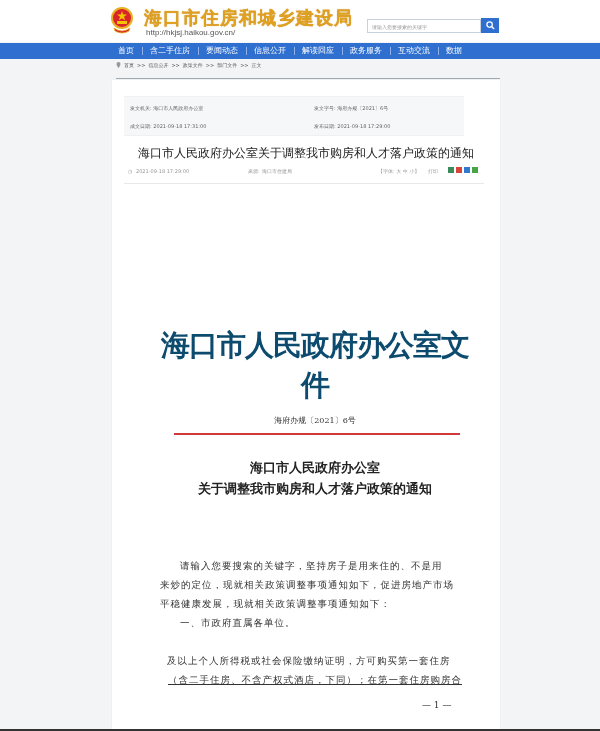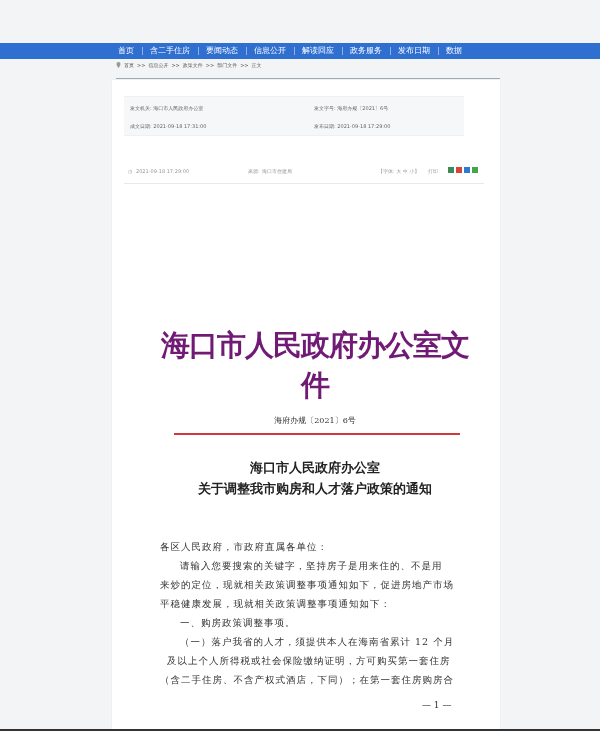--- a/index.html
+++ b/index.html
@@ -18,43 +18,60 @@
   .crumbs { position: absolute; left: 116px; top: 62px; font-size: 5px; color: #555; display: flex; gap: 3px; align-items: center; }
   .content { position: absolute; left: 112px; top: 80px; width: 388px; height: 651px; background: #ffffff; box-shadow: 0 0 2px rgba(0,0,0,0.05); }
   .top-rule { position: absolute; left: 116px; top: 78px; width: 384px; height: 1px; background: #9fa9b1; }
   .meta { position: absolute; left: 124px; top: 96px; width: 340px; height: 40px; background: #f6f7f8; border-top: 1px solid #eef0f2; border-bottom: 1px solid #eef0f2; }
   .meta-cell { position: absolute; font-size: 5px; color: #666; }
   .doc-title { position: absolute; left: 112px; top: 145px; width: 388px; text-align: center; font-size: 12px; color: #222; }
   .info-row { position: absolute; left: 128px; top: 168px; width: 360px; height: 10px; font-size: 5px; color: #999; }
   .info-rule { position: absolute; left: 124px; top: 183px; width: 360px; height: 1px; background: #e6e8ea; }
   .share { position: absolute; top: -1px; width: 6px; height: 6px; }
   .scan { position: absolute; left: 160px; top: 190px; width: 310px; height: 541px; background: #fff; }
-  .red-head { position: absolute; left: 0; top: 136px; width: 310px; text-align: center; font-family: "DejaVu Serif", "Liberation Serif", serif; font-size: 29px; font-weight: bold; color: #701a75; letter-spacing: -1px; }
+  .red-head { position: absolute; left: 0; top: 136px; width: 310px; text-align: center; font-family: "DejaVu Serif", "Liberation Serif", serif; font-size: 29px; font-weight: bold; color: #0c4a6e; letter-spacing: -1px; }
   .doc-no { position: absolute; left: 0; top: 225px; width: 310px; text-align: center; font-family: "DejaVu Serif", serif; font-size: 8px; color: #333; }
   .red-rule { position: absolute; left: 14px; top: 243px; width: 286px; height: 1.5px; background: #d03a3a; }
   .sub-title { position: absolute; left: 0; width: 310px; text-align: center; font-family: "DejaVu Serif", serif; font-size: 13px; font-weight: bold; color: #222; }
   .body-line { position: absolute; font-family: "DejaVu Serif", serif; font-size: 9.5px; color: #333; white-space: nowrap; letter-spacing: 1px; }
   .page-num { position: absolute; left: 262px; top: 510px; font-family: "DejaVu Serif", serif; font-size: 9px; color: #333; }
   .bottom-bar { position: absolute; left: 0; top: 729px; width: 600px; height: 2px; background: #333; }
 </style>
 </head>
 <body>
 
 <div class="page">
 
+  <div class="header">
+    <svg class="emblem" viewBox="0 0 24 28">
+      <circle cx="12" cy="12" r="10" fill="#d9242a" stroke="#e8b020" stroke-width="2"></circle>
+      <polygon points="12,5 13.2,8.5 17,8.5 14,10.8 15.1,14.3 12,12.2 8.9,14.3 10,10.8 7,8.5 10.8,8.5" fill="#f5c400"></polygon>
+      <rect x="7" y="15" width="10" height="3" fill="#f5c400"></rect>
+      <path d="M4 22 Q12 28 20 22 L19 25 Q12 29 5 25 Z" fill="#d9242a" stroke="#e8b020" stroke-width="0.8"></path>
+    </svg>
+    <div class="site-title">海口市住房和城乡建设局</div>
+    <div class="site-url">http://hkjsj.haikou.gov.cn/</div>
+    <div class="search-box">请输入您要搜索的关键字</div>
+    <div class="search-btn">
+      <svg width="9" height="9" viewBox="0 0 10 10">
+        <circle cx="4" cy="4" r="3" fill="none" stroke="#fff" stroke-width="1.4"></circle>
+        <line x1="6.2" y1="6.2" x2="9" y2="9" stroke="#fff" stroke-width="1.6"></line>
+      </svg>
+    </div>
+  </div>
 
   <div class="nav">
     <div class="nav-inner">
       <div class="nav-item">首页</div>
       <div class="nav-item">含二手住房</div>
       <div class="nav-item">要闻动态</div>
       <div class="nav-item">信息公开</div>
       <div class="nav-item">解读回应</div>
       <div class="nav-item">政务服务</div>
-      <div class="nav-item">发布日期</div>
+      <div class="nav-item">互动交流</div>
       <div class="nav-item">数据</div>
     </div>
   </div>
 
   <div class="crumbs">
     <svg width="5" height="6" viewBox="0 0 5 6">
         <path d="M2.5 0 A2 2 0 0 1 4.5 2 C4.5 3.5 2.5 6 2.5 6 C2.5 6 0.5 3.5 0.5 2 A2 2 0 0 1 2.5 0Z" fill="#999"></path>
       </svg>
     <span>首页</span>
     <span>&gt;&gt;</span>
@@ -82,20 +99,21 @@
     <div class="meta-cell" style="left:6px;top:26px;">
       <span>成文日期:</span>
       <span>2021-09-18 17:31:00</span>
     </div>
     <div class="meta-cell" style="left:190px;top:26px;">
       <span>发布日期:</span>
       <span>2021-09-18 17:29:00</span>
     </div>
   </div>
 
+  <div class="doc-title">海口市人民政府办公室关于调整我市购房和人才落户政策的通知</div>
 
   <div class="info-row">
     <span style="position:absolute;left:0;top:0;">◷</span>
     <span style="position:absolute;left:8px;top:0;">2021-09-18 17:29:00</span>
     <span style="position:absolute;left:120px;top:0;">来源:</span>
     <span style="position:absolute;left:134px;top:0;">海口市住建局</span>
     <span style="position:absolute;left:250px;top:0;">【字体: 大 中 小】</span>
     <span style="position:absolute;left:300px;top:0;">打印</span>
     <span class="share" style="left:320px;background:#3b8a5a;"></span>
     <span class="share" style="left:328px;background:#d8433a;"></span>
@@ -104,26 +122,24 @@
   </div>
   <div class="info-rule"></div>
 
   <div class="scan">
     <div class="red-head">海口市人民政府办公室文件</div>
     <div class="doc-no">海府办规〔2021〕6号</div>
     <div class="red-rule"></div>
     <div class="sub-title" style="top:269px;">海口市人民政府办公室</div>
     <div class="sub-title" style="top:290px;">关于调整我市购房和人才落户政策的通知</div>
 
-    <div class="body-line" style="left:0;top:351px;">各区人民政府，市政府直属各单位：</div>
     <div class="body-line" style="left:20px;top:370px;">请输入您要搜索的关键字，坚持房子是用来住的、不是用</div>
     <div class="body-line" style="left:0;top:389px;">来炒的定位，现就相关政策调整事项通知如下，促进房地产市场</div>
     <div class="body-line" style="left:0;top:408px;">平稳健康发展，现就相关政策调整事项通知如下：</div>
-    <div class="body-line" style="left:20px;top:427px;">一、购房政策调整事项。</div>
-    <div class="body-line" style="left:20px;top:446px;">（一）落户我省的人才，须提供本人在海南省累计 12 个月</div>
+    <div class="body-line" style="left:20px;top:427px;">一、市政府直属各单位。</div>
     <div class="body-line" style="left:0;top:465px;margin-left:7px;">及以上个人所得税或社会保险缴纳证明，方可购买第一套住房</div>
-    <div class="body-line" style="left:0;top:484px;">（含二手住房、不含产权式酒店，下同）；在第一套住房购房合</div>
+    <div class="body-line" style="left:8px;top:484px;text-decoration:underline;">（含二手住房、不含产权式酒店，下同）；在第一套住房购房合</div>
 
     <div class="page-num">— 1 —</div>
   </div>
 
   <div class="bottom-bar"></div>
 </div>
 
 </body></html>

